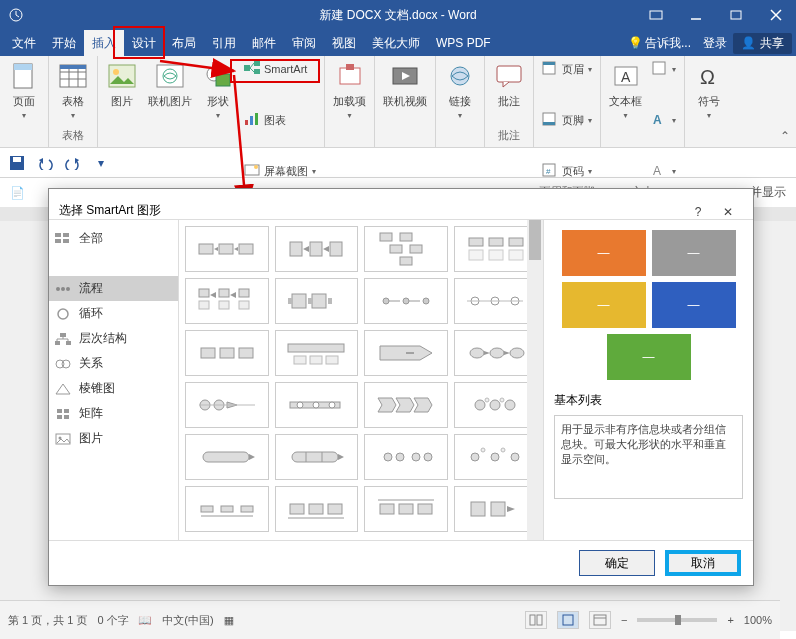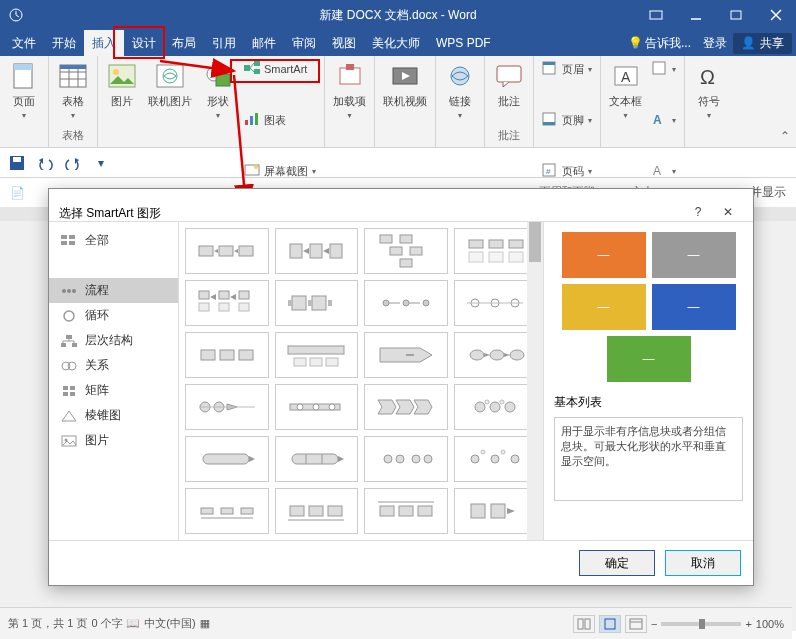--- a/index.html
+++ b/index.html
@@ -40,49 +40,49 @@
 
 .qat-bar { height: 30px; background: #fff; border-bottom: 1px solid #d4d4d4; display: flex; align-items: center; padding: 0 6px; gap: 6px; }
 .qat-btn { width: 22px; height: 22px; display: flex; align-items: center; justify-content: center; color: #2b579a; }
 
 
 .doc-area { height: 14px; background: #e6e6e6; }
 .doc-body { background: #f0f0f0; height: 410px; position: relative; }
 
 
 .dialog { position: absolute; top: 188px; left: 48px; width: 706px; height: 398px; background: #fff; border: 1px solid #888; box-shadow: 0 4px 16px rgba(0,0,0,0.3); z-index: 100; display: flex; flex-direction: column; }
-.dialog-title { height: 30px; display: flex; align-items: flex-start; padding: 16px 10px; font-size: 12px; }
+.dialog-title { height: 30px; display: flex; align-items: flex-end; padding: 0 10px; font-size: 12px; }
 .dialog-title .spacer { flex: 1; }
 .dialog-title .help, .dialog-title .close { width: 30px; text-align: center; color: #444; cursor: pointer; }
 .dialog-body { flex: 1; display: flex; border-top: 1px solid #ddd; border-bottom: 1px solid #ddd; overflow: hidden; }
 .dialog-sidebar { width: 130px; border-right: 1px solid #ddd; padding: 6px 0; }
-.dialog-sidebar .cat { display: flex; align-items: center; gap: 8px; padding: 4px 12px; font-size: 12px; color: #333; cursor: pointer; }
+.dialog-sidebar .cat { display: flex; align-items: center; gap: 8px; padding: 4px 6px; font-size: 12px; color: #333; cursor: pointer; }
 .dialog-sidebar .cat.selected { background: #d0d0d0; margin-top: 25px; }
 .dialog-sidebar .cat-icon { width: 16px; height: 12px; display: flex; align-items: center; justify-content: center; color: #888; }
 .dialog-gallery { flex: 1; position: relative; overflow: hidden; padding: 6px; }
 .dialog-gallery-grid { display: grid; grid-template-columns: repeat(4, 1fr); gap: 6px; }
 .thumb { border: 1px solid #ccc; height: 46px; display: flex; align-items: center; justify-content: center; background: #fff; }
 .dialog-gallery .vscroll { position: absolute; top: 0; right: 0; width: 16px; height: 100%; background: #eee; }
 .dialog-gallery .vscroll .thumb-s { position: absolute; top: 0; left: 2px; width: 12px; height: 40px; background: #bbb; }
 .dialog-preview { width: 210px; border-left: 1px solid #ddd; padding: 10px; display: flex; flex-direction: column; }
 .preview-tiles { display: flex; flex-wrap: wrap; gap: 6px; justify-content: center; }
 .preview-tile { width: 84px; height: 46px; display: flex; align-items: center; justify-content: center; color: #fff; }
 .preview-tile.orange { background: #e8792f; }
 .preview-tile.gray   { background: #9a9a9a; }
 .preview-tile.yellow { background: #e6b82f; }
 .preview-tile.blue   { background: #2f5fbf; }
 .preview-tile.green  { background: #5faa3c; }
 .preview-label { margin-top: 12px; font-size: 12px; }
 .preview-desc { margin-top: 6px; border: 1px solid #ccc; padding: 6px; font-size: 11px; color: #444; height: 84px; }
 .dialog-footer { height: 44px; display: flex; align-items: center; justify-content: flex-end; gap: 10px; padding: 0 12px; }
-.dialog-footer button { width: 76px; height: 26px; border: 1px solid #0ea5e9; background: #f0f0f0; font-size: 12px; }
+.dialog-footer button { width: 76px; height: 26px; border: 4px solid #0ea5e9; background: #f0f0f0; font-size: 12px; }
 .dialog-footer button.primary { border: 1px solid #2b579a; }
 
 
-.status-bar { position: absolute; bottom: 0; left: 0; right: 4px; height: 32px; background: #f3f3f3; border-top: 1px solid #d4d4d4; display: flex; align-items: center; padding: 0 8px; font-size: 11px; color: #555; gap: 4px; }
+.status-bar { position: absolute; bottom: 0; left: 0; right: 16px; height: 39px; background: #f3f3f3; border-top: 1px solid #d4d4d4; display: flex; align-items: center; padding: 0 8px; font-size: 11px; color: #555; gap: 10px; }
 .status-bar .spacer { flex: 1; }
 .status-bar .view-btn { width: 22px; height: 18px; border: 1px solid #ccc; display: flex; align-items: center; justify-content: center; }
 .zoom-slider { width: 80px; height: 4px; background: #ccc; position: relative; }
 .zoom-slider .handle { position: absolute; top: -3px; left: 38px; width: 6px; height: 10px; background: #888; }
 
 
 .arrow-svg { position: absolute; z-index: 60; pointer-events: none; }
 
 
 .nav-hint { padding: 6px 10px; font-size: 12px; color: #555; display: flex; align-items: center; gap: 6px; background:#fff; }
@@ -498,35 +498,35 @@
             <svg width="16" height="12">
               <circle cx="5" cy="6" r="4" fill="none" stroke="#999"></circle>
               <circle cx="11" cy="6" r="4" fill="none" stroke="#999"></circle>
             </svg>
           </span>
           <span>关系</span>
         </div>
       <div class="cat">
           <span class="cat-icon">
             <svg width="16" height="12">
+              <polygon points="8,1 15,11 1,11" fill="none" stroke="#999"></polygon>
+            </svg>
+          </span>
+          <span>棱锥图</span>
+        </div>
+      <div class="cat">
+          <span class="cat-icon">
+            <svg width="16" height="12">
               <rect x="2" y="1" width="5" height="4" fill="#999"></rect>
               <rect x="9" y="1" width="5" height="4" fill="#999"></rect>
               <rect x="2" y="7" width="5" height="4" fill="#999"></rect>
               <rect x="9" y="7" width="5" height="4" fill="#999"></rect>
             </svg>
           </span>
           <span>矩阵</span>
-        </div>
-      <div class="cat">
-          <span class="cat-icon">
-            <svg width="16" height="12">
-              <polygon points="8,1 15,11 1,11" fill="none" stroke="#999"></polygon>
-            </svg>
-          </span>
-          <span>棱锥图</span>
         </div>
       <div class="cat">
           <span class="cat-icon">
             <svg width="16" height="12">
               <rect x="1" y="1" width="14" height="10" fill="none" stroke="#999"></rect>
               <circle cx="5" cy="5" r="1.5" fill="#999"></circle>
               <path d="M2 10 L6 6 L9 9 L12 6 L15 10" fill="none" stroke="#999"></path>
             </svg>
           </span>
           <span>图片</span>

